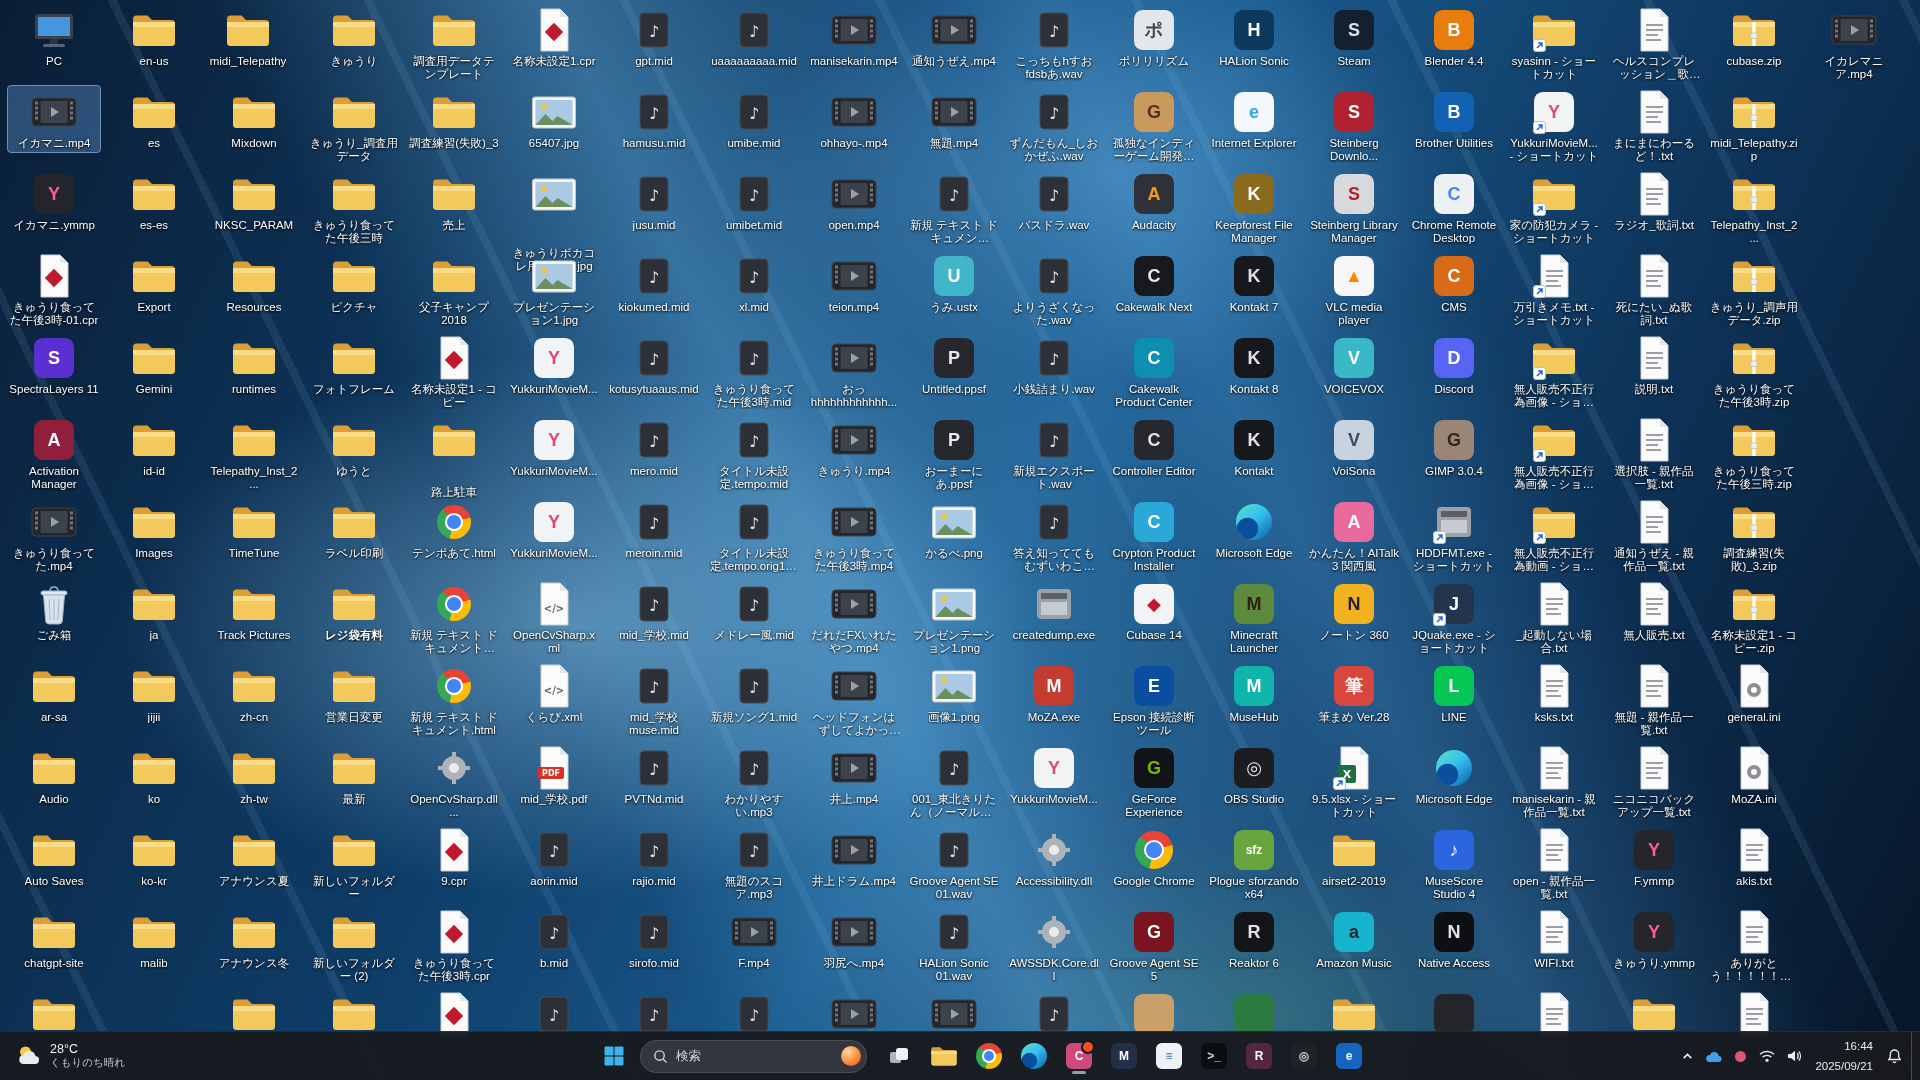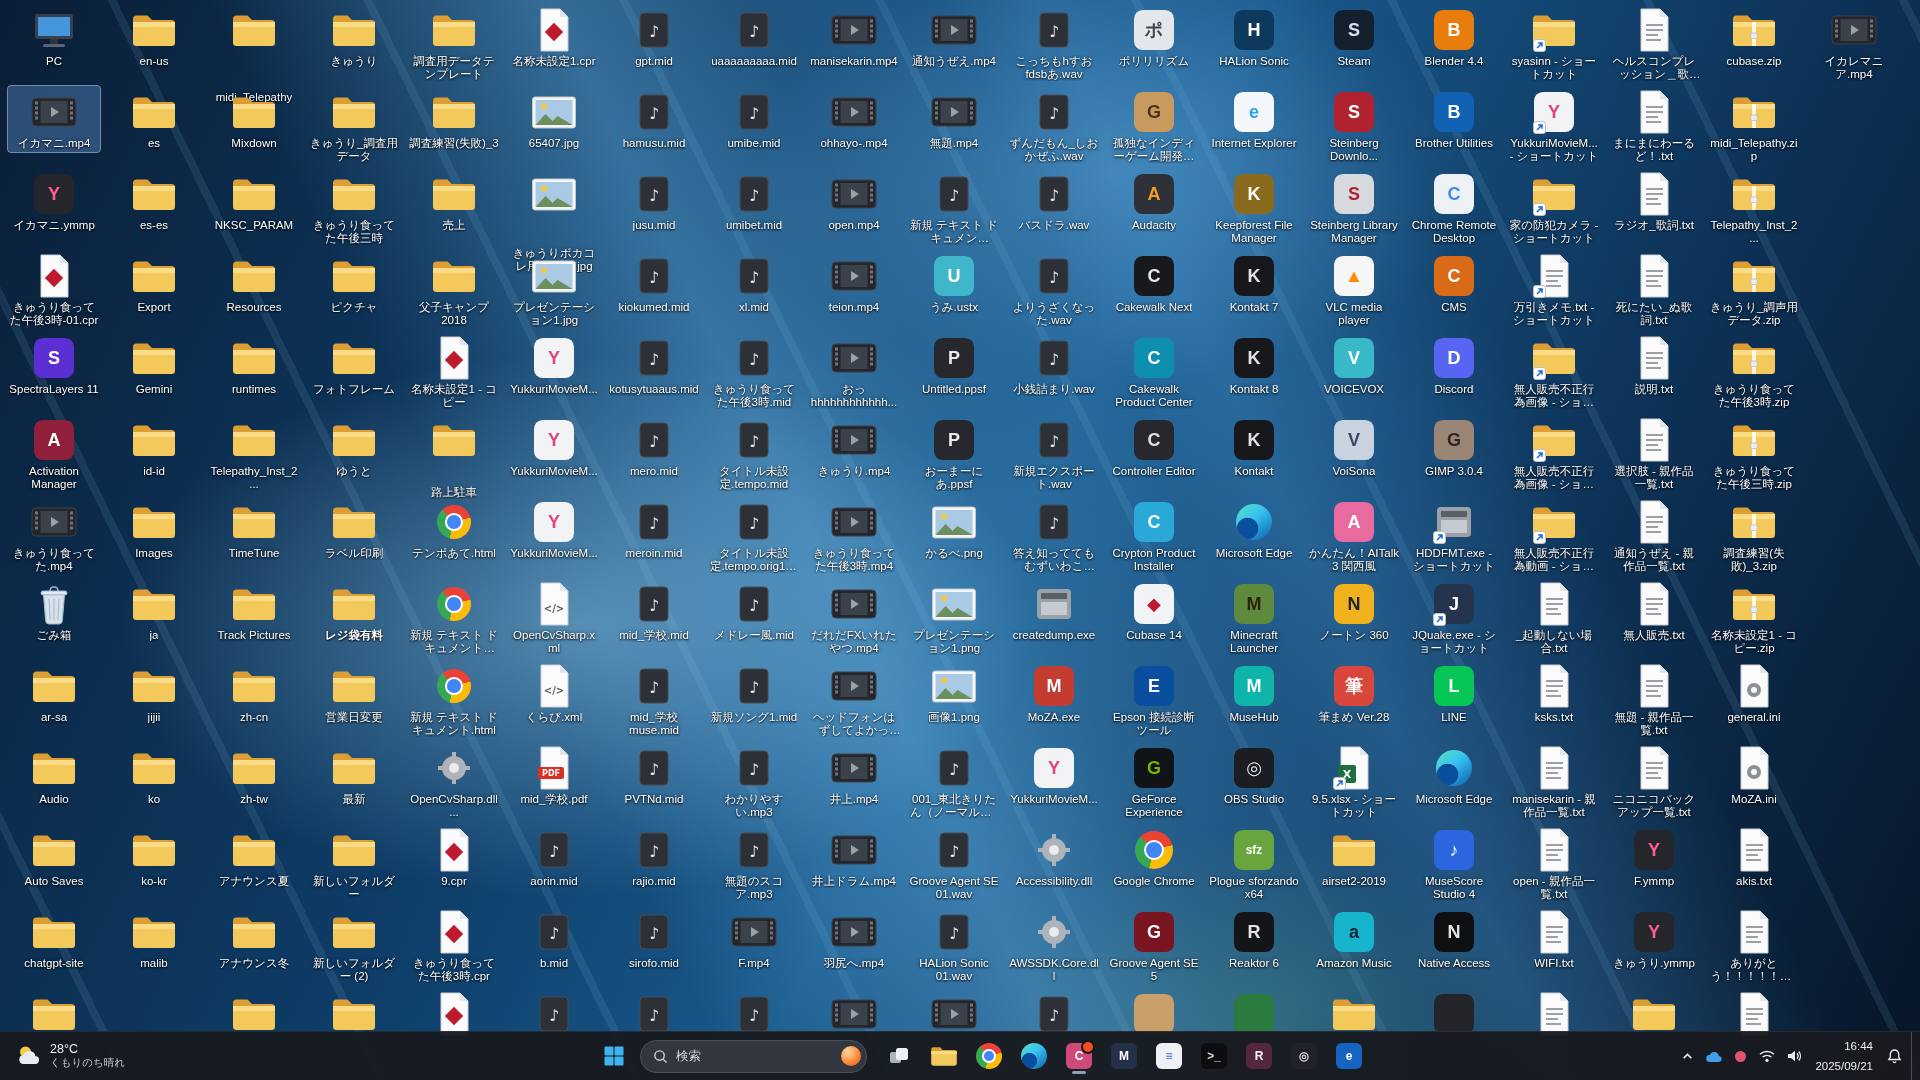--- a/index.html
+++ b/index.html
@@ -325,21 +325,21 @@
       <div class="icon-cell" style="left: 108px; top: 906px;">
         <div class="glyph">
           <svg width="46" height="36" viewBox="0 0 46 36">
             <path d="M2 7q0-3.5 3.5-3.5h11l4.5 4.5h19.5q3.5 0 3.5 3.5v2H2z" fill="#dd9f33"></path>
             <rect x="2" y="10" width="42" height="24" rx="3.5" fill="#f3c95c"></rect>
             <rect x="2" y="10" width="42" height="5" fill="#f9dc85"></rect>
           </svg>
         </div>
         <div class="lbl">malib</div>
       </div>
-      <div class="icon-cell" style="left: 208px; top: 4px; gap: 36px;">
+      <div class="icon-cell" style="left: 202px; top: 4px;">
         <div class="glyph">
           <svg width="46" height="36" viewBox="0 0 46 36">
             <path d="M2 7q0-3.5 3.5-3.5h11l4.5 4.5h19.5q3.5 0 3.5 3.5v2H2z" fill="#dd9f33"></path>
             <rect x="2" y="10" width="42" height="24" rx="3.5" fill="#f3c95c"></rect>
             <rect x="2" y="10" width="42" height="5" fill="#f9dc85"></rect>
           </svg>
         </div>
         <div class="lbl">midi_Telepathy</div>
       </div>
       <div class="icon-cell" style="left: 208px; top: 86px;">

